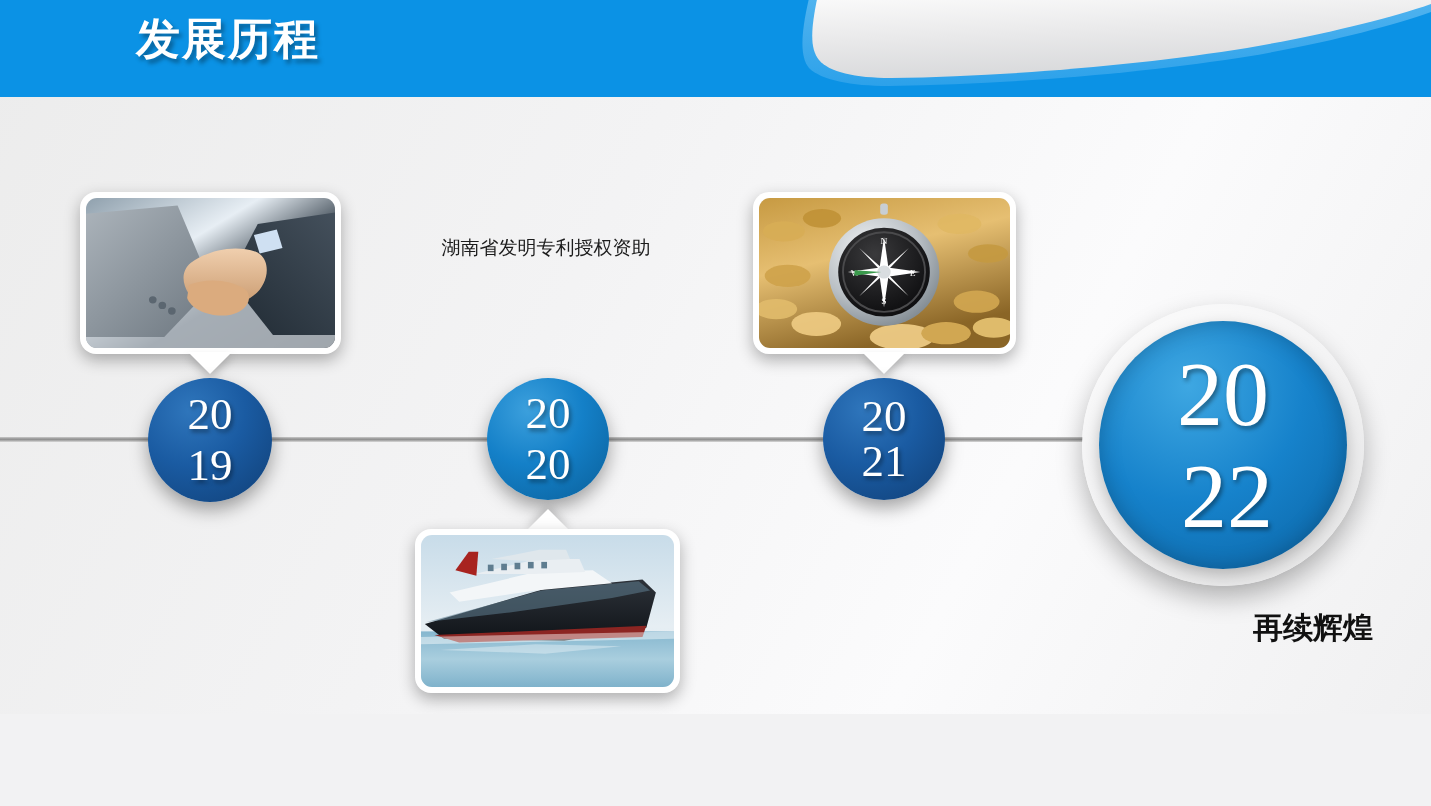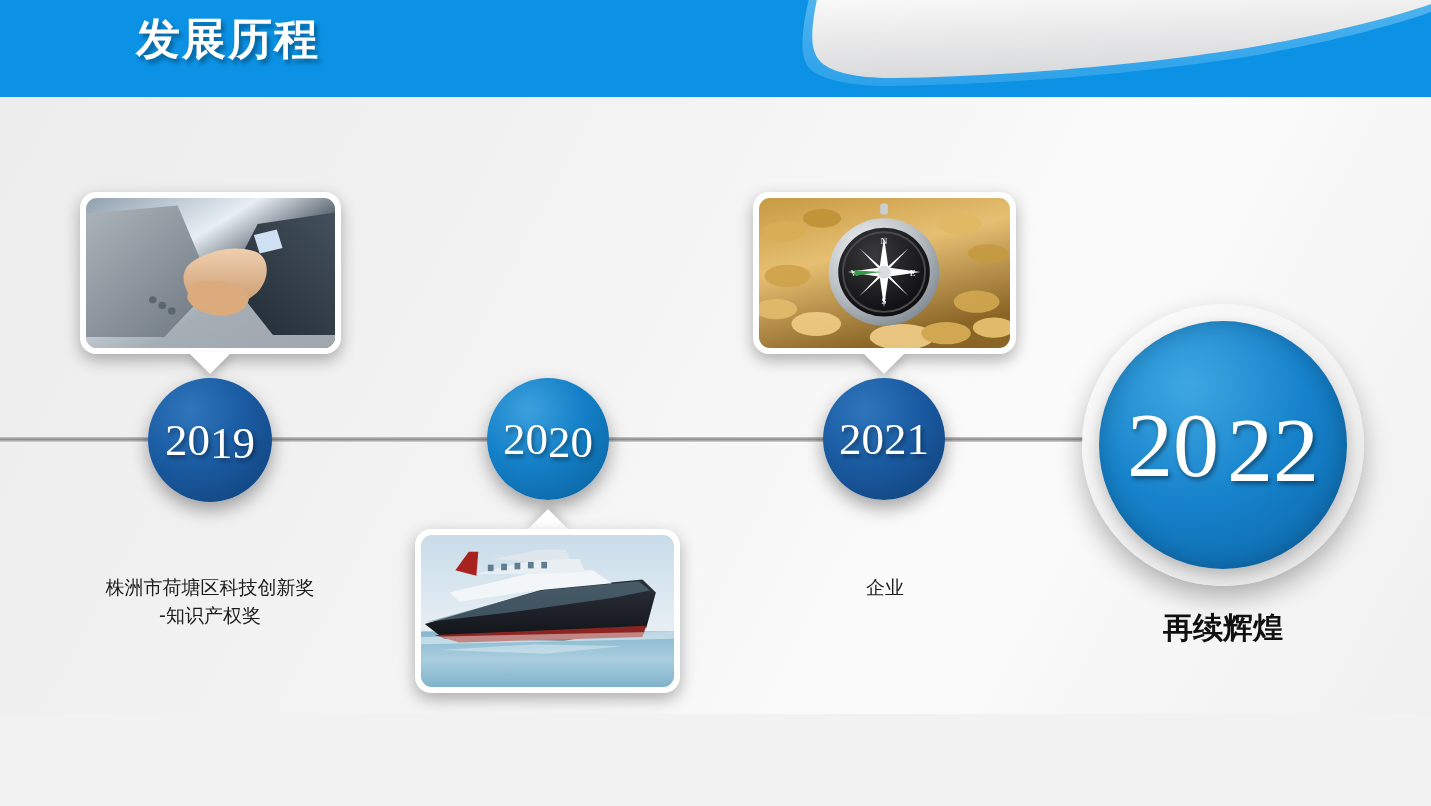--- a/index.html
+++ b/index.html
@@ -79,21 +79,21 @@
     border-right: 22px solid transparent;
     border-bottom: 22px solid #ffffff;
     filter: drop-shadow(0 -3px 4px rgba(0,0,0,0.18));
   }
 
   
   .year-circle {
     position: absolute;
     border-radius: 50%;
     display: flex;
-    flex-direction: row;
+    flex-direction: column;
     align-items: center;
     justify-content: center;
     color: #ffffff;
     font-family: "Liberation Serif", "DejaVu Serif", serif;
     line-height: 1.0;
     box-shadow: 0 8px 18px rgba(0,0,0,0.35);
     text-shadow: 2px 3px 4px rgba(0,0,0,0.40);
   }
   .year-circle span { display:block; }
 
@@ -109,21 +109,21 @@
   .caption {
     position: absolute;
     text-align: center;
     color: #1c1c1c;
     font-size: 19px;
     line-height: 1.45;
     font-family: "DejaVu Sans", "Liberation Sans", sans-serif;
   }
   .caption-strong {
     position: absolute;
-    text-align: center;
+    text-align: right;
     color: #111111;
     font-size: 30px;
     font-weight: bold;
     font-family: "DejaVu Sans", "Liberation Sans", sans-serif;
   }
 </style>
 </head>
 <body>
 
 <div id="slide">
@@ -186,25 +186,24 @@
     </div>
   </div>
   <div class="tail tail-down" style="left:188px; top:352px;"></div>
 
   <div class="year-circle" style="left:148px; top:378px; width:124px; height:124px; font-size:45px;
        background: radial-gradient(circle at 34% 26%, #2f76bc 0%, #1a5ba2 45%, #103f76 100%);">
     <span>20</span>
     <span style="margin-top:6px;">19</span>
   </div>
 
-  <div class="caption" style="left:60px; top:574px; width:300px;">
-    <div>株洲市荷塘区科技创新奖</div>
-    <div>-知识产权奖</div>
-  </div>
-
+
+  <div class="caption" style="left:396px; top:234px; width:300px;">
+    <div>湖南省发明专利授权资助</div>
+  </div>
 
   <div class="year-circle" style="left:487px; top:378px; width:122px; height:122px; font-size:45px;
        background: radial-gradient(circle at 34% 26%, #3ca0dd 0%, #1480c8 45%, #0a5f99 100%);">
     <span>20</span>
     <span style="margin-top:6px;">20</span>
   </div>
 
   <div class="tail tail-up" style="left:526px; top:509px;"></div>
   <div class="bubble" style="left:415px; top:529px; width:265px; height:164px;">
     <div class="photo">
@@ -305,21 +304,20 @@
   </div>
   <div class="tail tail-down" style="left:862px; top:352px;"></div>
 
   <div class="year-circle" style="left:823px; top:378px; width:122px; height:122px; font-size:45px;
        background: radial-gradient(circle at 34% 26%, #2f76bc 0%, #1a5ba2 45%, #103f76 100%);">
     <span>20</span>
     <span style="">21</span>
   </div>
 
   <div class="caption" style="left:735px; top:574px; width:300px;">
-    <div>企业</div>
   </div>
 
   <div class="big-year-wrap" style="left:1082px; top:304px; width:282px; height:282px;">
     <div class="year-circle" style="position:relative; left:auto; top:auto; width:248px; height:248px; font-size:92px;
          background: radial-gradient(circle at 36% 26%, #3ea7e2 0%, #1682cb 48%, #0b63a3 100%);
          box-shadow: inset 0 0 22px rgba(0,0,0,0.22), 0 6px 16px rgba(0,0,0,0.25);">
       <span>20</span>
       <span style="margin-top:10px;margin-left:8px;">22</span>
     </div>
   </div>

